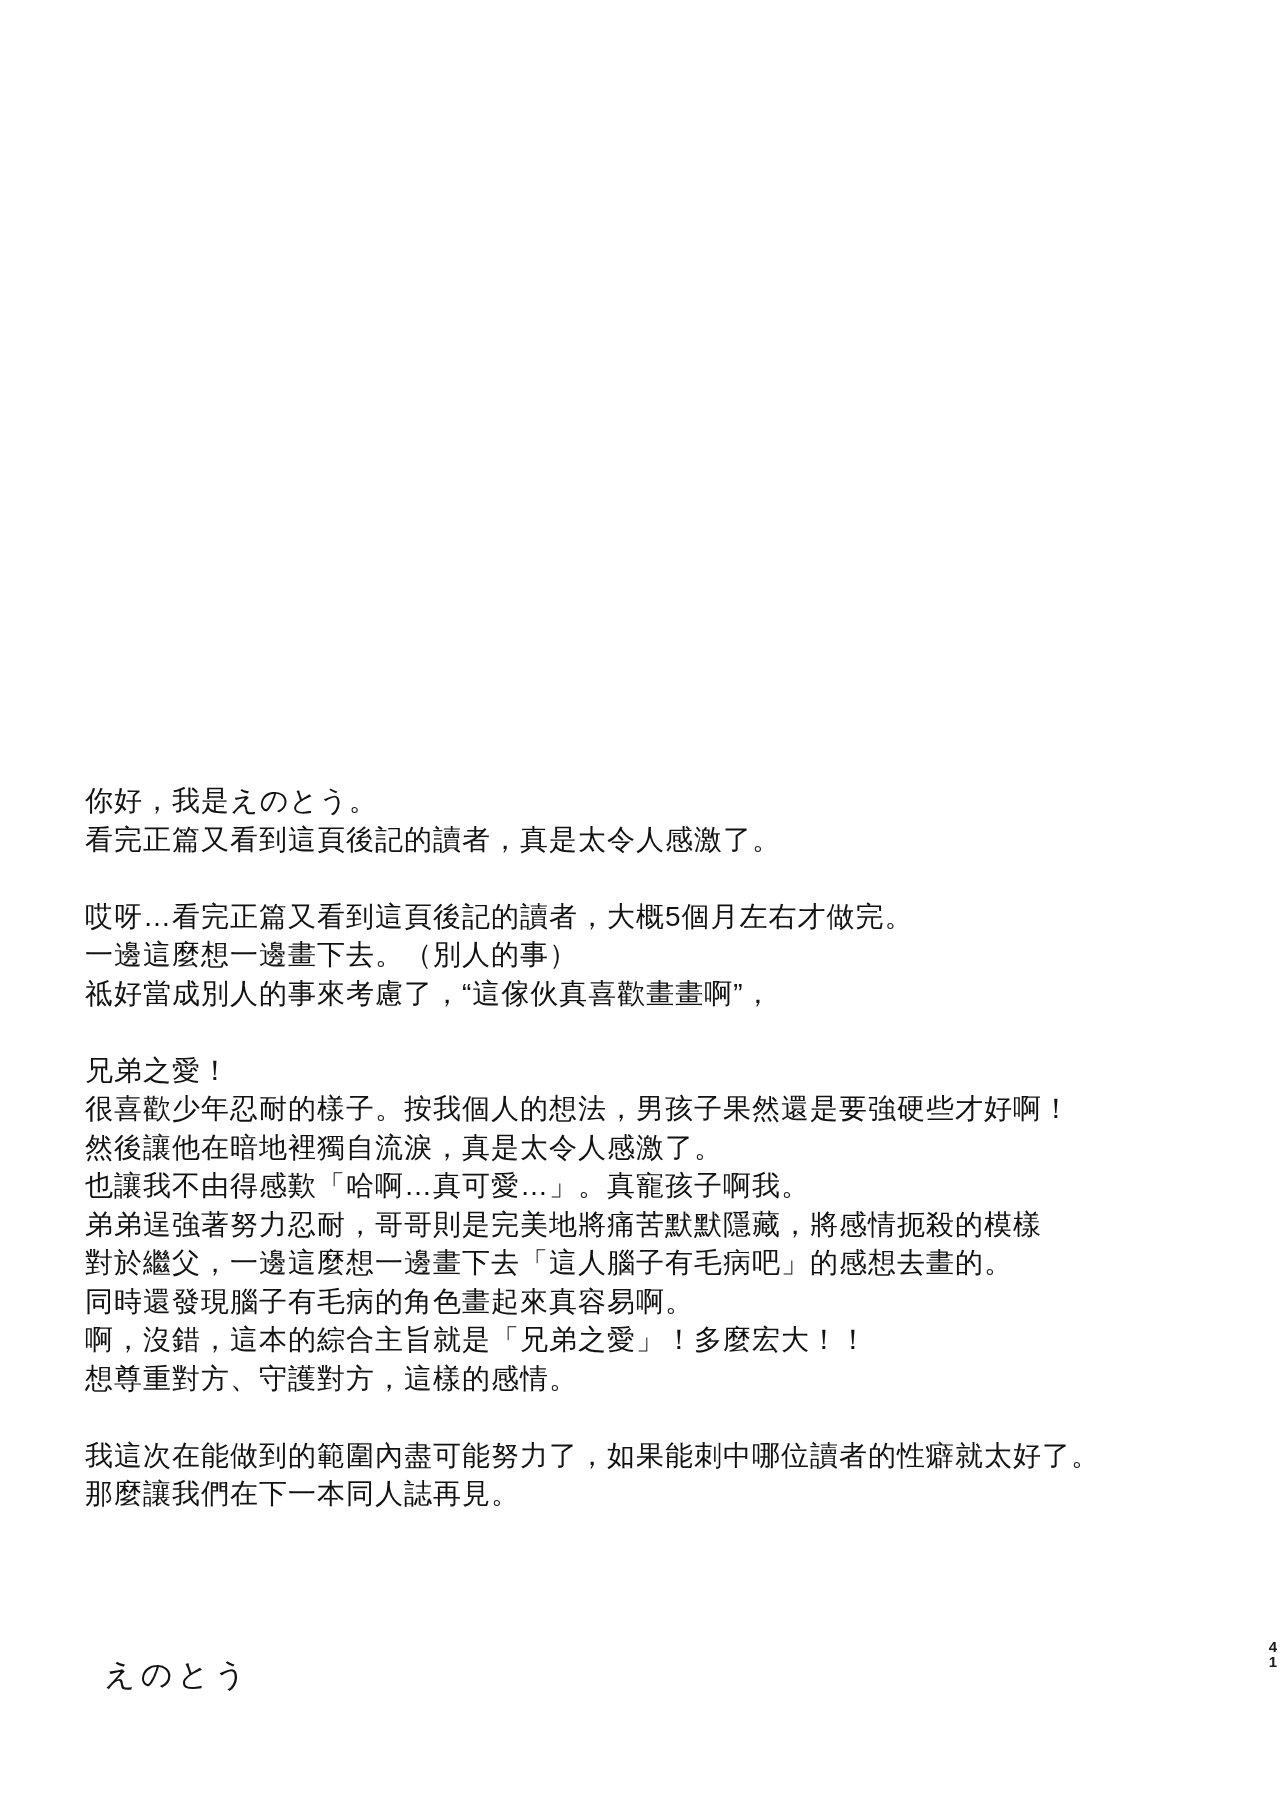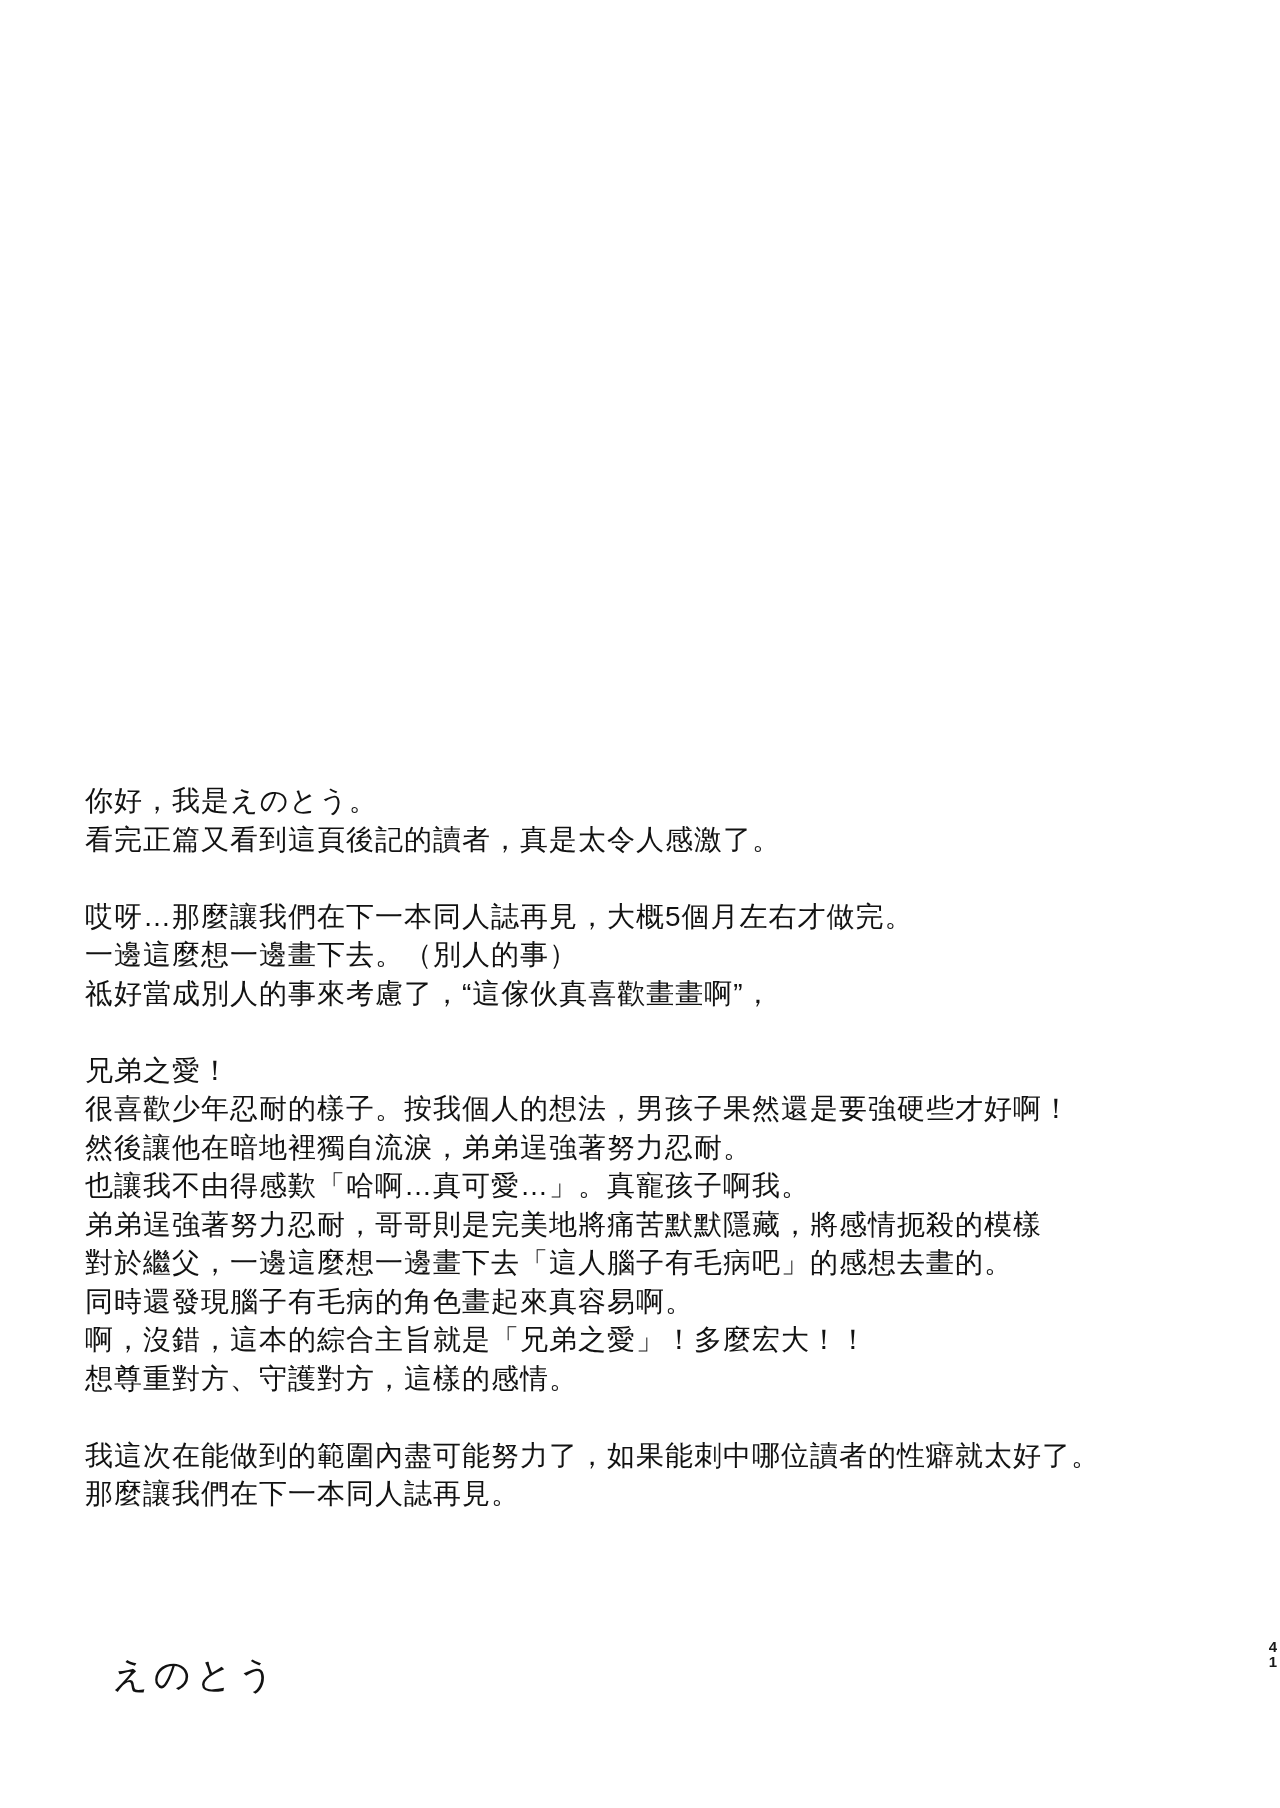--- a/index.html
+++ b/index.html
@@ -23,23 +23,23 @@
   }
   .line {
     height: 38.5px;
     line-height: 38.5px;
     font-size: 28px;
     letter-spacing: 1px;
     white-space: pre;
   }
   .signature {
     position: absolute;
-    left: 112px;
+    left: 104px;
     top: 1656px;
-    font-size: 36px;
+    font-size: 31px;
     line-height: 38px;
     letter-spacing: 5px;
   }
   .page-number {
     position: absolute;
     right: 3px;
     top: 1640px;
     text-align: right;
     font-size: 15px;
     line-height: 14.5px;
@@ -49,27 +49,27 @@
 </style>
 </head>
 <body>
 
 <div class="page">
 
   <div class="text-block">
     <div class="line">你好，我是えのとう。</div>
     <div class="line">看完正篇又看到這頁後記的讀者，真是太令人感激了。</div>
     <div class="line"></div>
-    <div class="line">哎呀…那麼讓我們在下一本同人誌再見，大概5個月左右才做完。</div>
+    <div class="line">哎呀…看完正篇又看到這頁後記的讀者，大概5個月左右才做完。</div>
     <div class="line">一邊這麼想一邊畫下去。（別人的事）</div>
     <div class="line">祗好當成別人的事來考慮了，“這傢伙真喜歡畫畫啊”，</div>
     <div class="line"></div>
     <div class="line">兄弟之愛！</div>
     <div class="line">很喜歡少年忍耐的樣子。按我個人的想法，男孩子果然還是要強硬些才好啊！</div>
-    <div class="line">然後讓他在暗地裡獨自流淚，弟弟逞強著努力忍耐。</div>
+    <div class="line">然後讓他在暗地裡獨自流淚，真是太令人感激了。</div>
     <div class="line">也讓我不由得感歎「哈啊…真可愛…」。真寵孩子啊我。</div>
     <div class="line">弟弟逞強著努力忍耐，哥哥則是完美地將痛苦默默隱藏，將感情扼殺的模樣</div>
     <div class="line">對於繼父，一邊這麼想一邊畫下去「這人腦子有毛病吧」的感想去畫的。</div>
     <div class="line">同時還發現腦子有毛病的角色畫起來真容易啊。</div>
     <div class="line">啊，沒錯，這本的綜合主旨就是「兄弟之愛」！多麼宏大！！</div>
     <div class="line">想尊重對方、守護對方，這樣的感情。</div>
     <div class="line"></div>
     <div class="line">我這次在能做到的範圍內盡可能努力了，如果能刺中哪位讀者的性癖就太好了。</div>
     <div class="line">那麼讓我們在下一本同人誌再見。</div>
   </div>

